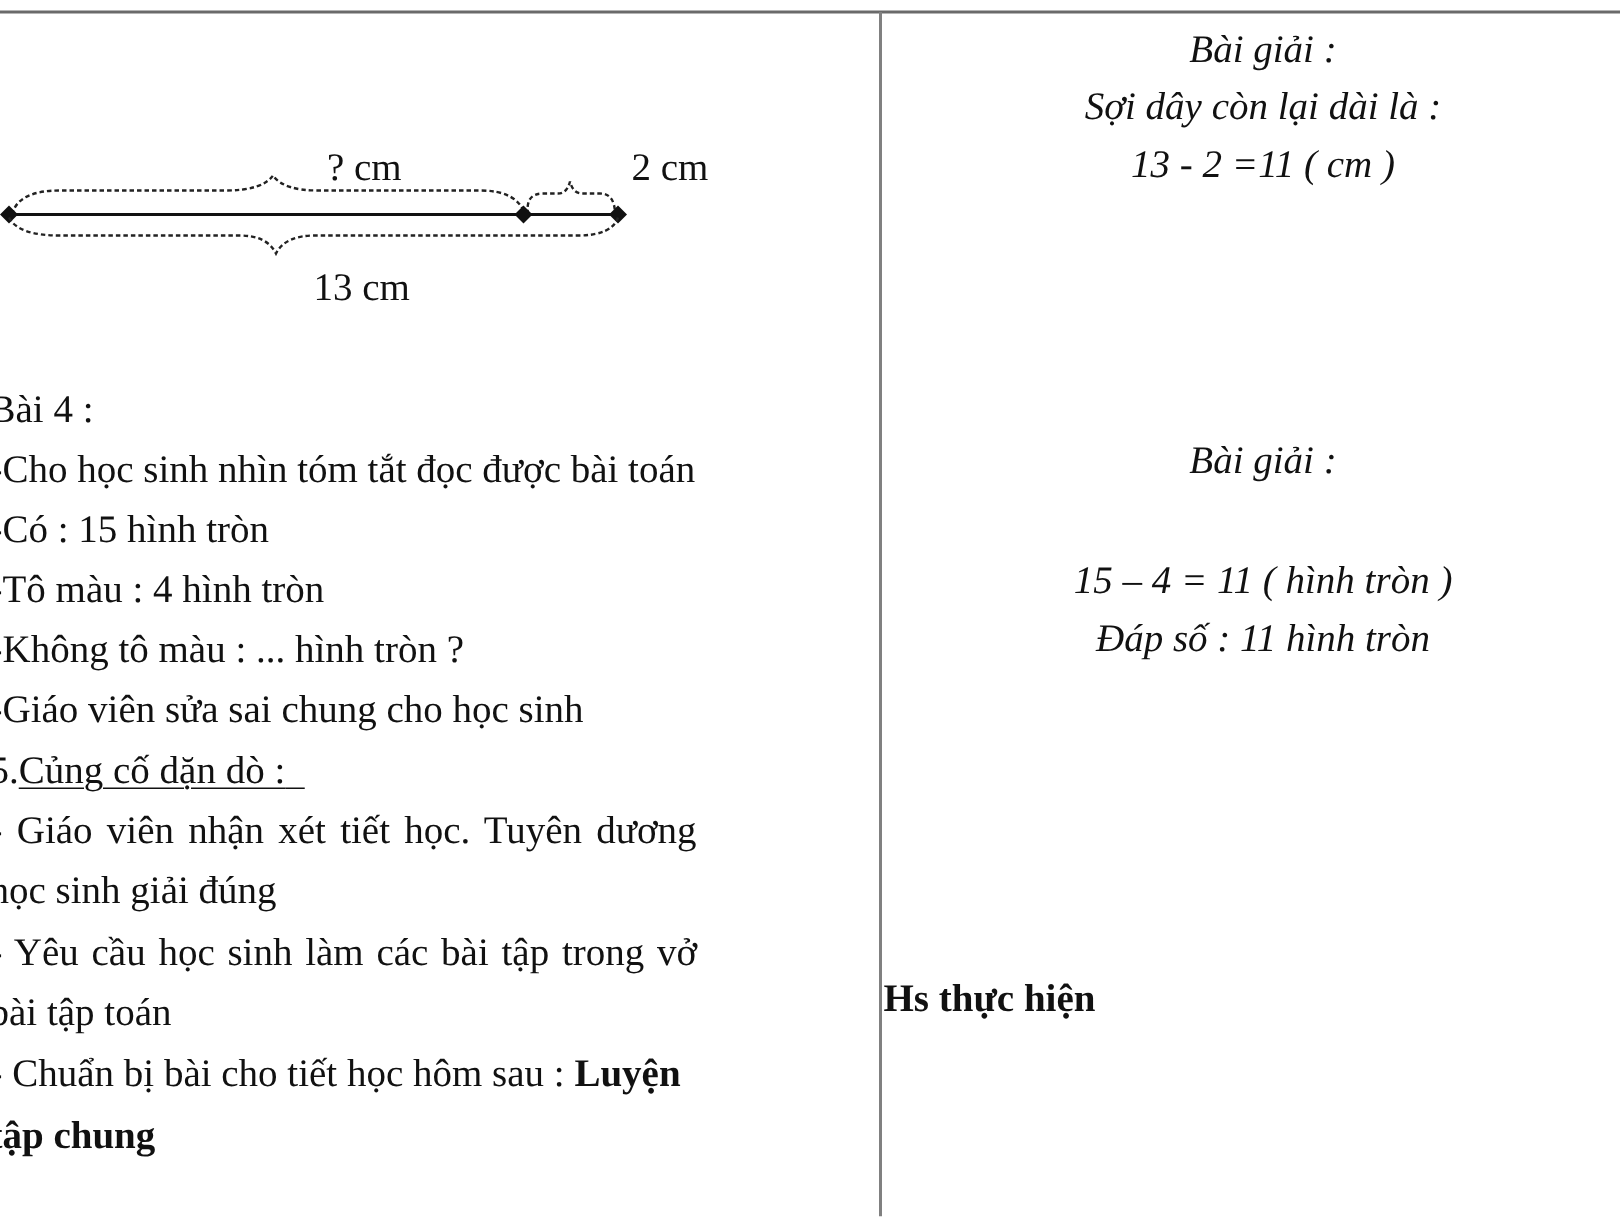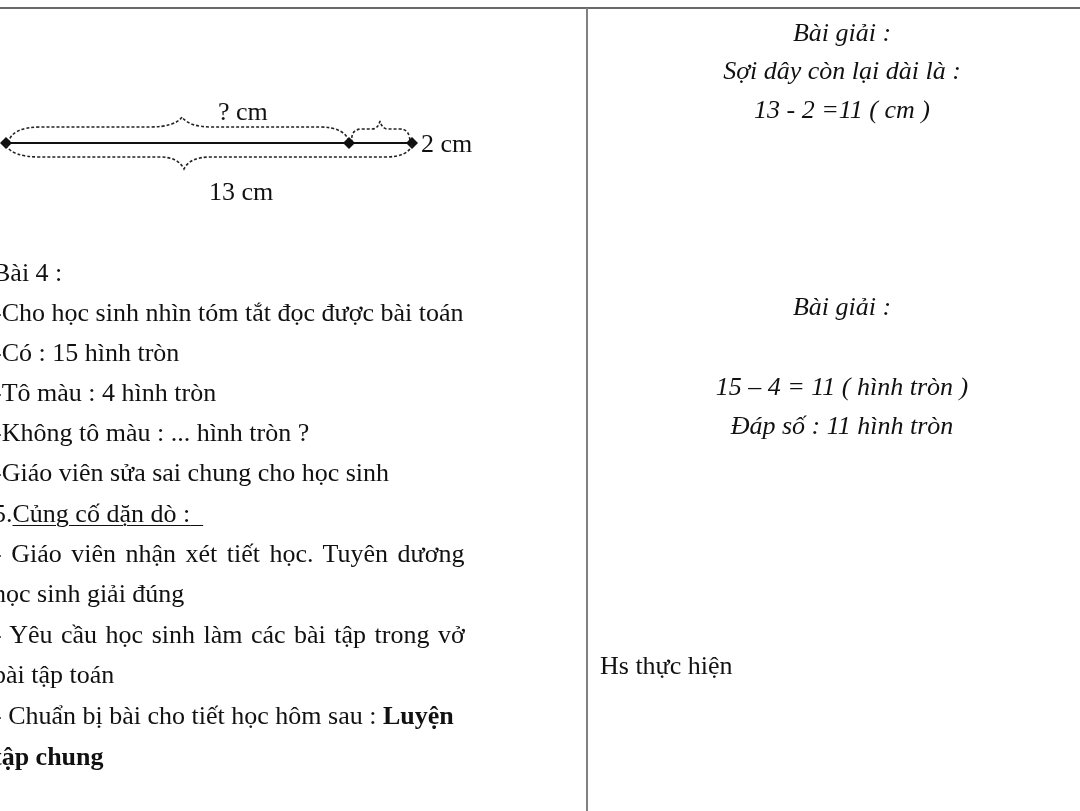--- a/index.html
+++ b/index.html
@@ -41,21 +41,21 @@
 
       <line x1="6" y1="134" x2="412" y2="134" stroke="#111" stroke-width="2"></line>
 
       <polygon points="6,128 12,134 6,140 0,134" fill="#111"></polygon>
       <polygon points="349,128 355,134 349,140 343,134" fill="#111"></polygon>
       <polygon points="412,128 418,134 412,140 406,134" fill="#111"></polygon>
 
       <path d="M6,136 Q12,148 40,148 L160,148 Q178,148 184,160 Q190,148 210,148 L385,148 Q408,148 412,136" fill="none" stroke="#222" stroke-width="1.6" stroke-dasharray="3,2"></path>
     </svg>
     <span class="diag-label" style="left:218px; top:88px;">? cm</span>
-    <span class="diag-label" style="left:421px; top:88px;margin-top:32px;">2 cm</span>
+    <span class="diag-label" style="left:421px; top:88px;">2 cm</span>
     <span class="diag-label" style="left:209px; top:168px;">13 cm</span>
   </div>
 
   <div class="line" style="left:-7px; top:249px;">Bài 4 :</div>
   <div class="line" style="left:-7px; top:289px;">-Cho học sinh nhìn tóm tắt đọc được bài toán</div>
   <div class="line" style="left:-7px; top:329px;">-Có : 15 hình tròn</div>
   <div class="line" style="left:-7px; top:369px;">-Tô màu : 4 hình tròn</div>
   <div class="line" style="left:-7px; top:409px;">-Không tô màu : ... hình tròn ?</div>
   <div class="line" style="left:-7px; top:449px;">-Giáo viên sửa sai chung cho học sinh</div>
 
@@ -76,14 +76,14 @@
 
 <div class="col col-right">
   <div class="line center italic" style="top:9px;">Bài giải :</div>
   <div class="line center italic" style="top:47px;">Sợi dây còn lại dài  là :</div>
   <div class="line center italic" style="top:86px;">13  -  2  =11 ( cm )</div>
 
   <div class="line center italic" style="top:283px;">Bài giải :</div>
   <div class="line center italic" style="top:363px;">15  –  4  = 11  ( hình tròn  )</div>
   <div class="line center italic" style="top:402px;">Đáp số : 11  hình tròn</div>
 
-  <div class="line" style="left:12px; top:642px;">Hs thực hiện</div>
+  <div class="line" style="left:1px; top:642px;font-weight:bold;">Hs thực hiện</div>
 </div>
 
 </body></html>

